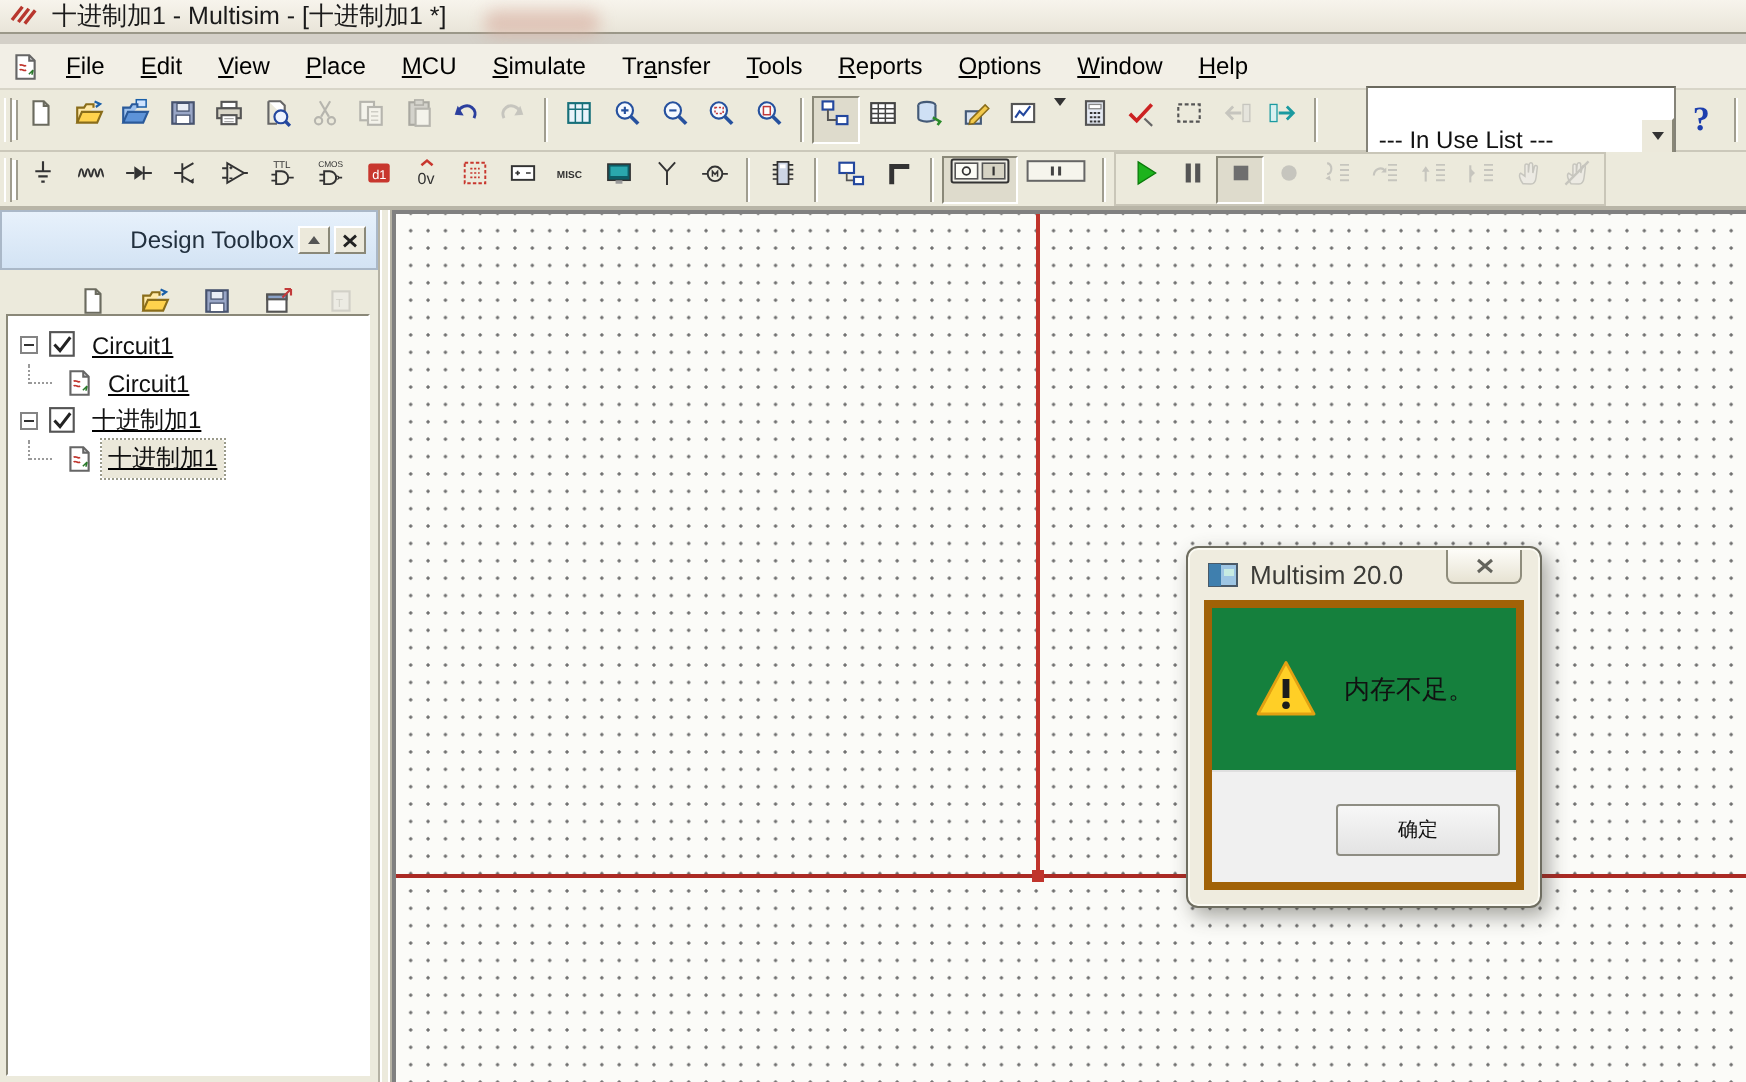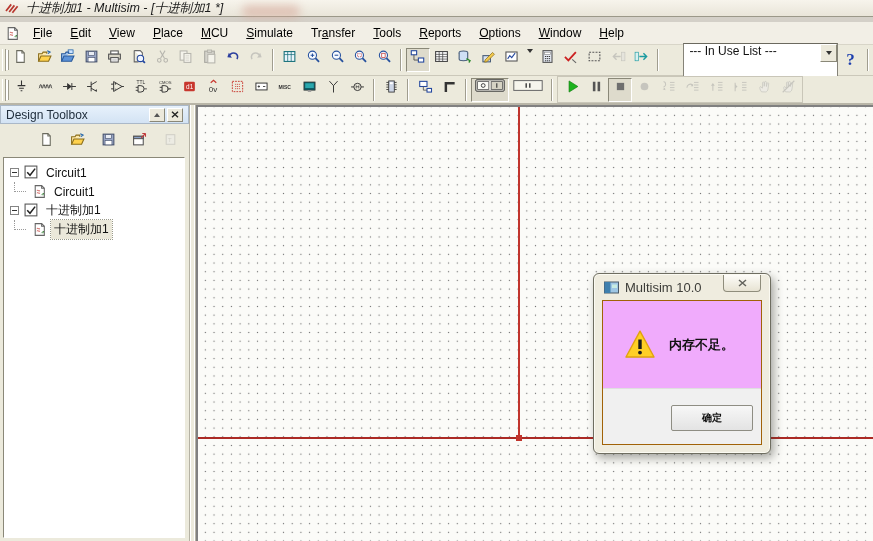--- a/index.html
+++ b/index.html
@@ -2,21 +2,21 @@
 <html><head>
 <meta charset="utf-8">
 <style>
   * { margin:0; padding:0; box-sizing:border-box; }
   html,body { width:873px; height:541px; overflow:hidden; }
   body { font-family:"Liberation Sans","DejaVu Sans",sans-serif; font-size:12px; background:#d4d0c8; position:relative; }
 
   
   .titlebar { position:absolute; top:0; left:0; right:0; height:17px;
     background:linear-gradient(#f7f4ec,#e9e5d9); border-bottom:1px solid #9b9889;
-    display:flex; align-items:center; padding-left:5px;font-style:italic; }
+    display:flex; align-items:flex-start; padding-left:5px; }
   .titlebar .title-text { margin-left:5px; color:#1a1a1a; font-size:12.5px; }
   .smudge { position:absolute; left:242px; top:5px; width:58px; height:13px;
     background:rgba(214,165,152,.55); filter:blur(4px); border-radius:6px; }
 
   
   .menubar { position:absolute; top:22px; left:0; right:0; height:23px;
     background:#f2efe6; border-bottom:1px solid #d8d5c8; display:flex; align-items:center; padding-left:5px; }
   .menu-item { padding:2px 9px; color:#000000; cursor:default; }
   .menu-item u { text-decoration:underline; }
   .menubar .ticon { margin-right:4px; }
@@ -33,43 +33,43 @@
   .tbtn { width:24px; height:24px; display:flex; align-items:flex-start; justify-content:center;
     border:1px solid transparent; }
   .tbtn.wide { width:38px; }
   .tbtn.disabled { opacity:.45; filter:grayscale(1); }
   .tbtn.pressed { background:#dedbcc; border-color:#8a8878 #ffffff #ffffff #8a8878; }
   .tbtn.dd { width:12px; }
   .dd-arrow { width:0; height:0; border-left:3.5px solid transparent; border-right:3.5px solid transparent; border-top:4px solid #333; }
   .simbar { display:flex; align-items:center; height:27px; padding:0 2px;
     border:1px solid #c9c6b8; background:#ecead e; }
   .combo { width:158px; height:35px; background:#fff; border:1px solid #858378;
-    border-top-color:#6b695e; display:flex; align-items:flex-start; margin-left:20px; }
+    border-top-color:#6b695e; display:flex; align-items:flex-end; margin-left:20px; }
   .combo-text { flex:1; padding-left:5px; font-size:12px; color:#111; white-space:nowrap; overflow:hidden; }
   .combo-btn { width:17px; height:18px; background:#ece9db; border:1px solid;
     border-color:#fff #8a8878 #8a8878 #fff; display:flex; align-items:center; justify-content:center; }
   .help-btn { font-family:"Liberation Serif","DejaVu Serif",serif; font-weight:bold;
     color:#1d3fae; font-size:17px; margin:0 8px 0 8px; }
 
   
   .main { position:absolute; top:105px; left:0; right:0; bottom:0; display:flex; }
   .panel { width:189px; background:#eceadc; position:relative; }
-  .panel-title { height:19px; background:#dcE9f7; background:linear-gradient(#e7f1fb,#d3e3f4);
-    border:1px solid #aab8c8; display:flex; align-items:center; padding:0 5px; color:#22303e; }
+  .panel-title { height:30px; background:#dcE9f7; background:linear-gradient(#e7f1fb,#d3e3f4);
+    border:1px solid #aab8c8; display:flex; align-items:center; padding:0 5px; color:#22303e;text-align:right; }
   .panel-title .pt-label { flex:1; }
   .pt-btn { width:16px; height:14px; margin-left:2px; background:#ece9db;
     border:1px solid; border-color:#fff #8a8878 #8a8878 #fff;
     display:flex; align-items:center; justify-content:center; font-size:9px; font-weight:bold; color:#333; }
   .pt-up { width:0; height:0; border-left:3.5px solid transparent; border-right:3.5px solid transparent; border-bottom:4px solid #555; }
   .panel-toolbar { height:31px; display:flex; align-items:center; justify-content:flex-end;
     gap:9px; padding-right:8px; }
   .ptb-btn { width:22px; height:22px; display:flex; align-items:center; justify-content:center; }
   .ptb-btn.disabled { opacity:.4; filter:grayscale(1); }
   .tree-area { position:absolute; top:52px; left:3px; right:4px; bottom:3px; background:#fff;
-    border:1px solid; border-color:#8a8878 #fff #fff #8a8878; padding:5px 14px 0 4px; overflow:hidden; }
+    border:1px solid; border-color:#8a8878 #fff #fff #8a8878; padding:5px 14px 0 4px; overflow:hidden;text-decoration:underline; }
   .tree-row { display:flex; align-items:center; height:19px; white-space:nowrap; }
   .tree-row .expand { width:9px; height:9px; border:1px solid #848484; background:#fff;
     display:flex; align-items:center; justify-content:center; margin:0 5px 0 2px; flex:none; }
   .tree-row .expand::after { content:""; width:5px; height:1px; background:#333; }
   .tree-row.child { padding-left:24px; position:relative; }
   .tree-row.child::before { content:""; position:absolute; left:6px; top:0; bottom:9px; border-left:1px dotted #9a9a9a; }
   .tree-row.child::after { content:""; position:absolute; left:6px; top:9px; width:12px; border-top:1px dotted #9a9a9a; }
   .tree-label { margin-left:4px; color:#111; padding:1px 3px; }
   .tree-label.selected { background:#ebe8da; outline:1px dotted #9a9a8a; }
   .tree-row .ticon { flex:none; }
@@ -89,21 +89,21 @@
   
   .dialog { position:absolute; left:593px; top:273px; width:178px; height:181px;
     background:#efecdf; border:1px solid #6e6d60; border-radius:6px;
     box-shadow:inset 0 0 0 1px #fbfaf2, 3px 4px 10px rgba(60,60,50,.45); z-index:10; }
   .dialog-titlebar { height:26px; display:flex; align-items:center; padding-left:10px; }
   .dialog-title-text { margin-left:6px; font-size:13px; color:#3c3c38; }
   .dialog-close { position:absolute; top:1px; right:9px; width:38px; height:17px;
     background:linear-gradient(#fdfcf8,#e7e3d3); border:1px solid #8f8d7c; border-top:none;
     border-radius:0 0 4px 4px; display:flex; align-items:center; justify-content:center; }
   .dialog-inner { position:absolute; left:8px; right:8px; top:26px; bottom:8px;
-    background:#f0abfc; border:1px solid #a16207; display:flex; flex-direction:column;font-weight:bold; }
+    background:#15803d; border:4px solid #a16207; display:flex; flex-direction:column; }
   .dialog-body { flex:1; display:flex; align-items:center; padding-left:21px; gap:13px; }
   .dialog-message { font-size:13px; color:#111; }
   .dialog-footer { height:56px; background:#f0f0f0; border-top:1px solid #dfdfdf; position:relative; }
   .ok-button { position:absolute; top:16px; right:8px; width:82px; height:26px;
     background:linear-gradient(#f7f7f7,#e3e3e3); border:1px solid #8e8d83; border-radius:2px;
     font-size:10px; color:#111; display:flex; align-items:center; justify-content:center;
     font-family:"Liberation Sans","DejaVu Sans",sans-serif; }
 
   .ticon { display:flex; align-items:center; justify-content:center; }
   svg { display:block; }
@@ -754,21 +754,21 @@
 
 <div class="dialog">
   <div class="dialog-titlebar">
     <span class="ticon">
       <svg width="15" height="13" viewBox="0 0 15 13">
           <rect x=".5" y="1" width="14" height="11" fill="#9ec6e4" stroke="#4a5a68"></rect>
           <rect x=".5" y="1" width="6" height="11" fill="#3f7fae"></rect>
           <rect x="8" y="3.5" width="5" height="3.5" fill="#c8ece2"></rect>
         </svg>
     </span>
-    <span class="dialog-title-text">Multisim 10.0</span>
+    <span class="dialog-title-text">Multisim 20.0</span>
     <span class="dialog-close">
       <svg width="9" height="8" viewBox="0 0 9 8">
           <path d="M1 1l7 6M8 1L1 7" stroke="#63635c" stroke-width="1.5"></path>
         </svg>
     </span>
   </div>
   <div class="dialog-inner">
     <div class="dialog-body">
       <span class="ticon">
         <svg width="32" height="30" viewBox="0 0 32 30">

